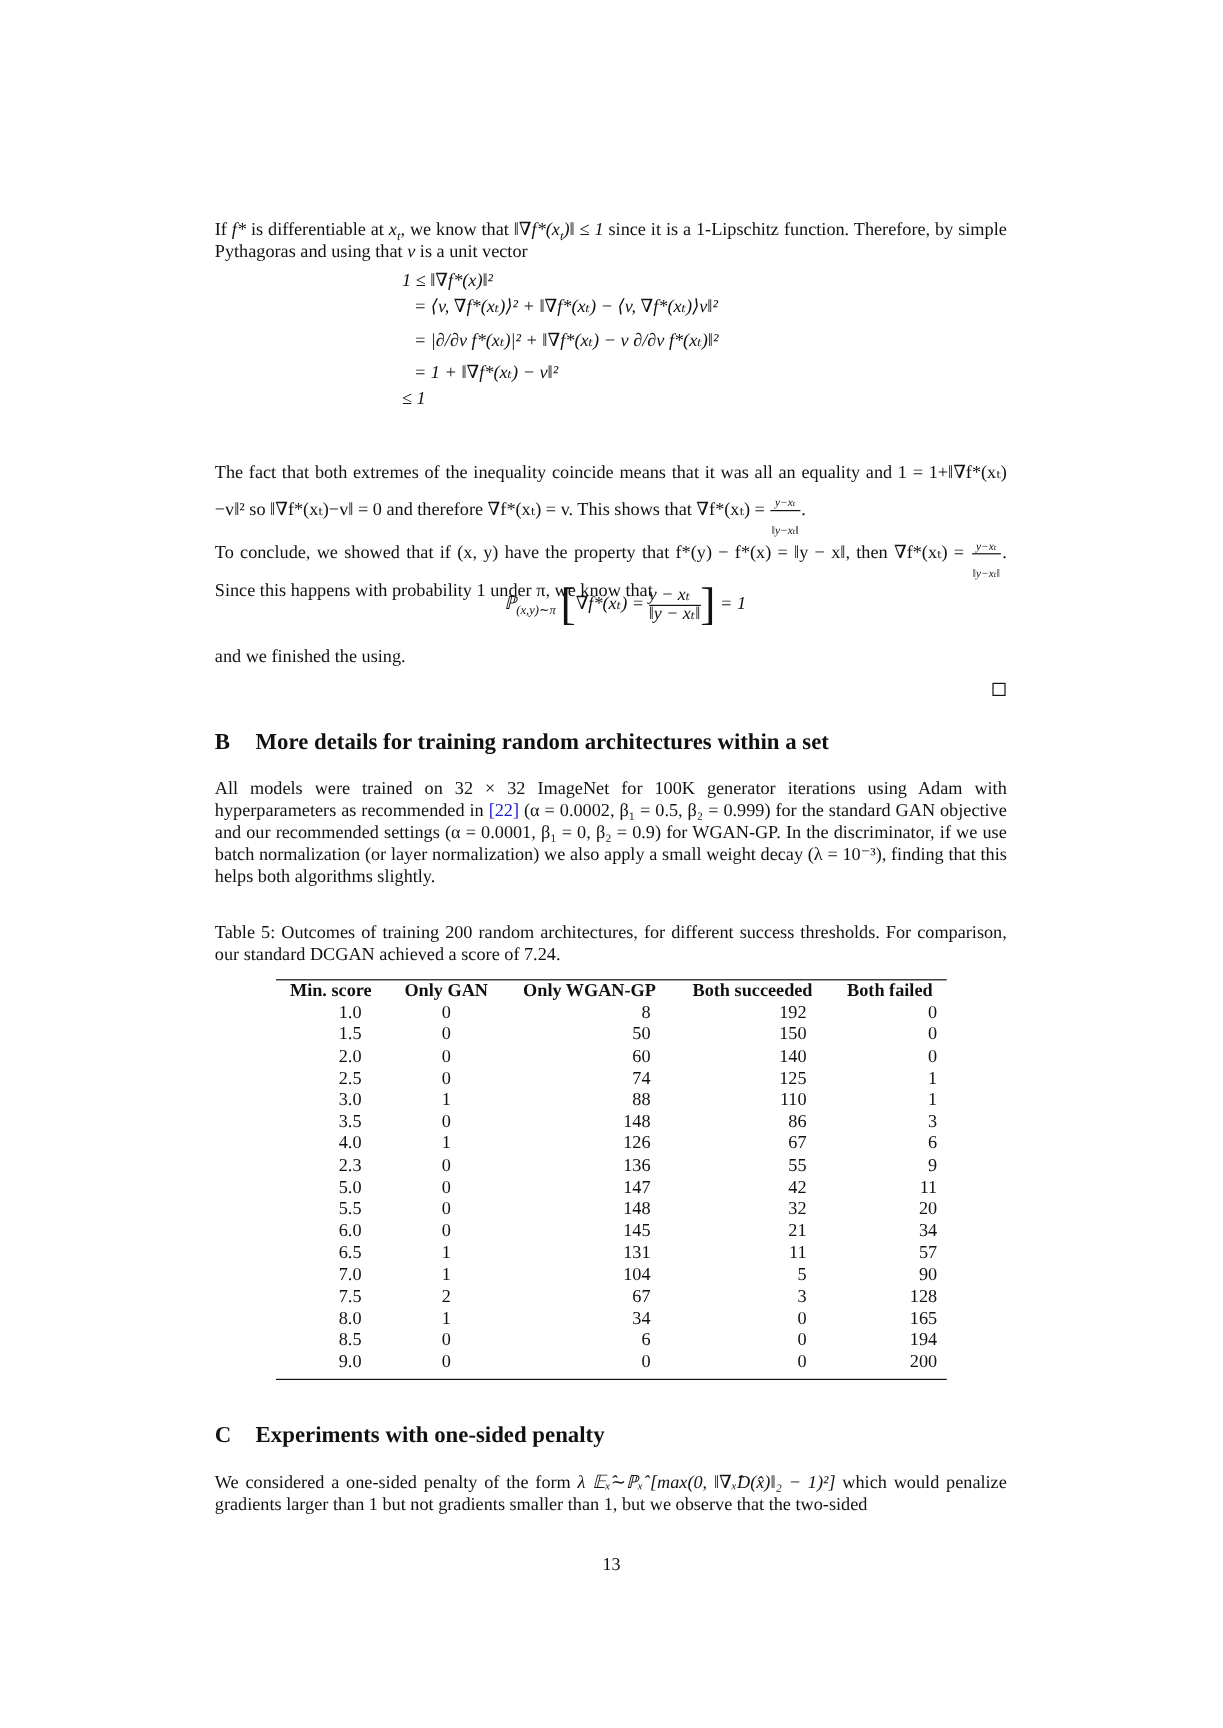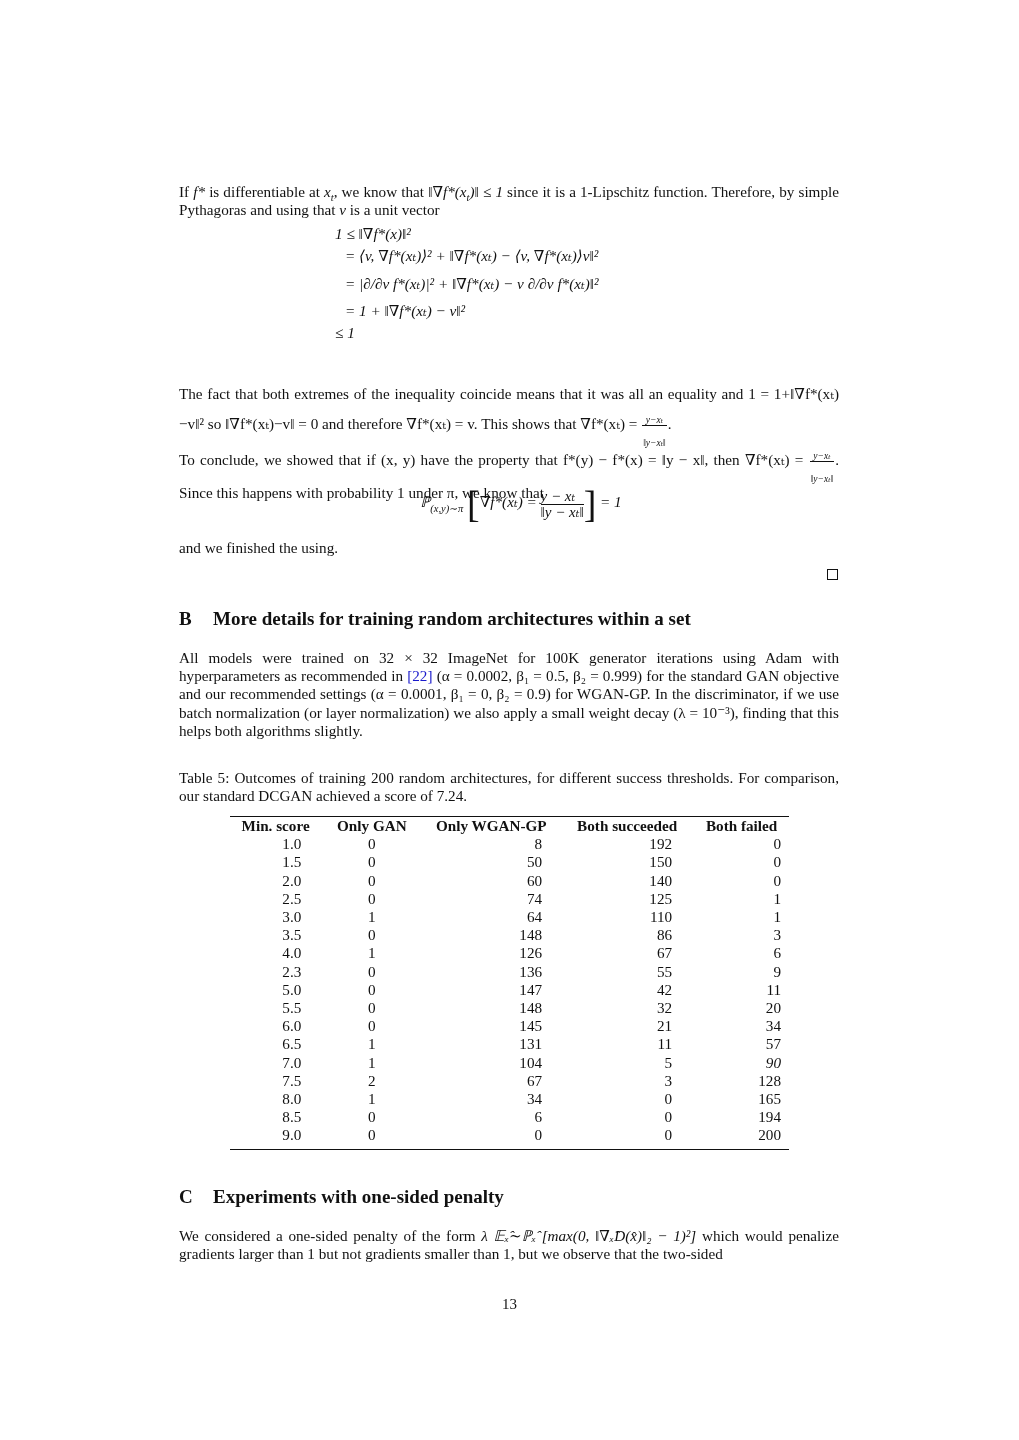--- a/index.html
+++ b/index.html
@@ -121,21 +121,21 @@
           <tr>
             <td class="c0" style="padding-right: 22px;">2.5</td>
             <td class="c1" style="text-align: center;">0</td>
             <td class="c2" style="padding-right: 20px;">74</td>
             <td class="c3" style="padding-right: 20px;">125</td>
             <td class="c4" style="padding-right: 8px;">1</td>
           </tr>
           <tr>
             <td class="c0" style="padding-right: 22px;">3.0</td>
             <td class="c1" style="text-align: center;">1</td>
-            <td class="c2" style="padding-right: 20px;">64</td>
+            <td class="c2" style="padding-right: 20px;">88</td>
             <td class="c3" style="padding-right: 20px;">110</td>
             <td class="c4" style="padding-right: 8px;">1</td>
           </tr>
           <tr>
             <td class="c0" style="padding-right: 22px;">3.5</td>
             <td class="c1" style="text-align: center;">0</td>
             <td class="c2" style="padding-right: 20px;">148</td>
             <td class="c3" style="padding-right: 20px;">86</td>
             <td class="c4" style="padding-right: 8px;">3</td>
           </tr>
@@ -179,21 +179,21 @@
             <td class="c1" style="text-align: center;">1</td>
             <td class="c2" style="padding-right: 20px;">131</td>
             <td class="c3" style="padding-right: 20px;">11</td>
             <td class="c4" style="padding-right: 8px;">57</td>
           </tr>
           <tr>
             <td class="c0" style="padding-right: 22px;">7.0</td>
             <td class="c1" style="text-align: center;">1</td>
             <td class="c2" style="padding-right: 20px;">104</td>
             <td class="c3" style="padding-right: 20px;">5</td>
-            <td class="c4" style="padding-right: 8px; font-style: italic;">90</td>
+            <td class="c4" style="padding-right: 8px;">90</td>
           </tr>
           <tr>
             <td class="c0" style="padding-right: 22px;">7.5</td>
             <td class="c1" style="text-align: center;">2</td>
             <td class="c2" style="padding-right: 20px;">67</td>
             <td class="c3" style="padding-right: 20px;">3</td>
             <td class="c4" style="padding-right: 8px;">128</td>
           </tr>
           <tr>
             <td class="c0" style="padding-right: 22px;">8.0</td>

